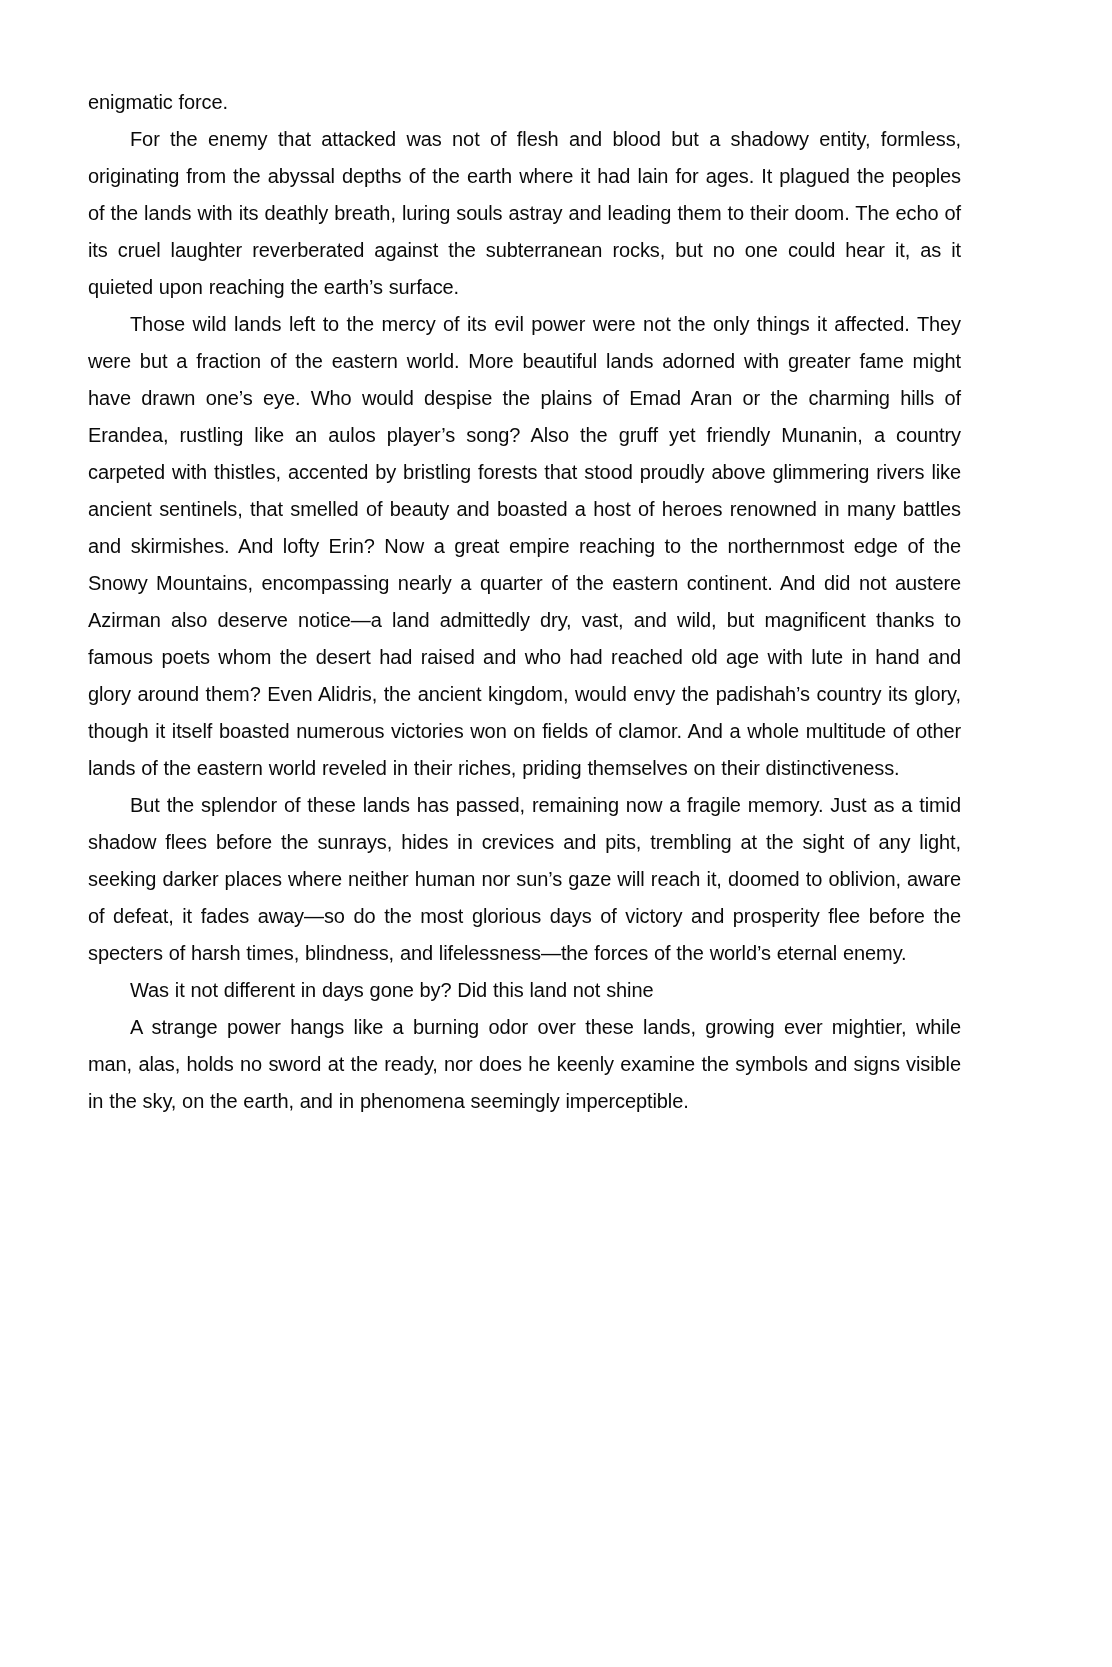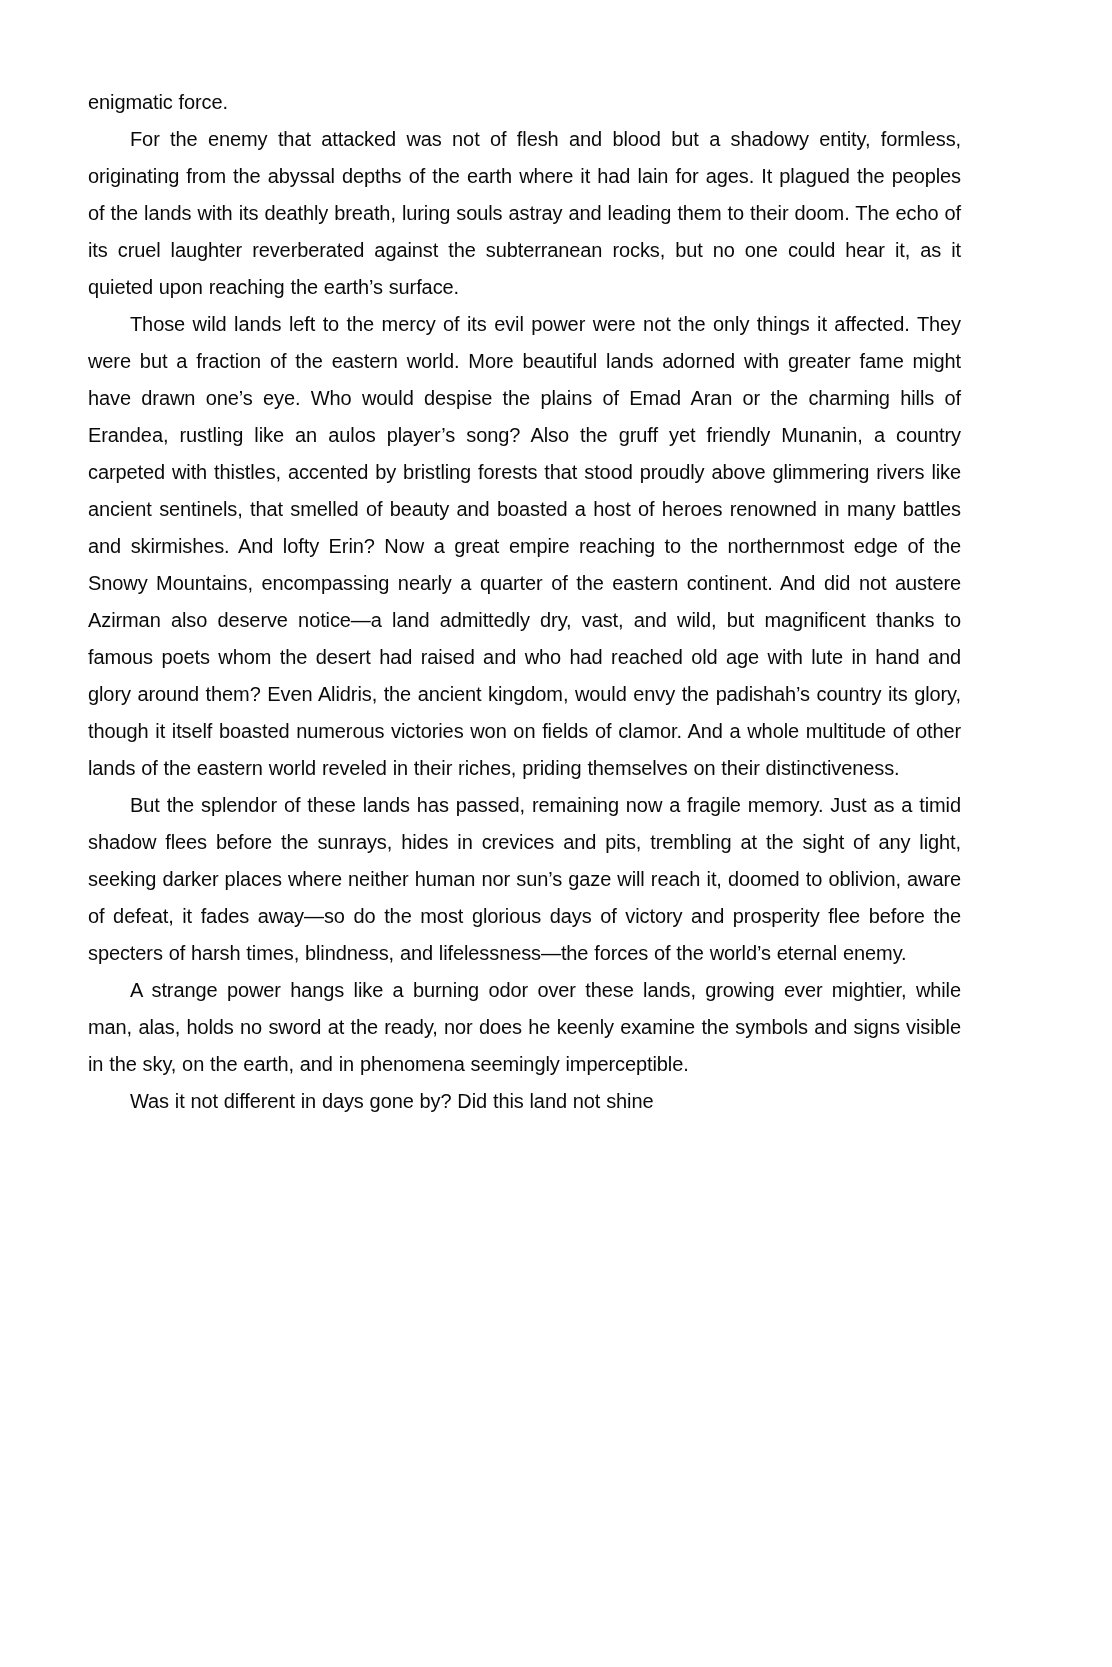--- a/index.html
+++ b/index.html
@@ -39,16 +39,16 @@
 </style>
 </head>
 <body>
 
 <div class="page">
   <div class="textblock" id="textblock">
       <p class="">enigmatic force.</p>
       <p class="indent">For the enemy that attacked was not of flesh and blood but a shadowy entity, formless, originating from the abyssal depths of the earth where it had lain for ages. It plagued the peoples of the lands with its deathly breath, luring souls astray and leading them to their doom. The echo of its cruel laughter reverberated against the subterranean rocks, but no one could hear it, as it quieted upon reaching the earth’s surface.</p>
       <p class="indent">Those wild lands left to the mercy of its evil power were not the only things it affected. They were but a fraction of the eastern world. More beautiful lands adorned with greater fame might have drawn one’s eye. Who would despise the plains of Emad Aran or the charming hills of Erandea, rustling like an aulos player’s song? Also the gruff yet friendly Munanin, a country carpeted with thistles, accented by bristling forests that stood proudly above glimmering rivers like ancient sentinels, that smelled of beauty and boasted a host of heroes renowned in many battles and skirmishes. And lofty Erin? Now a great empire reaching to the northernmost edge of the Snowy Mountains, encompassing nearly a quarter of the eastern continent. And did not austere Azirman also deserve notice—a land admittedly dry, vast, and wild, but magnificent thanks to famous poets whom the desert had raised and who had reached old age with lute in hand and glory around them? Even Alidris, the ancient kingdom, would envy the padishah’s country its glory, though it itself boasted numerous victories won on fields of clamor. And a whole multitude of other lands of the eastern world reveled in their riches, priding themselves on their distinctiveness.</p>
       <p class="indent">But the splendor of these lands has passed, remaining now a fragile memory. Just as a timid shadow flees before the sunrays, hides in crevices and pits, trembling at the sight of any light, seeking darker places where neither human nor sun’s gaze will reach it, doomed to oblivion, aware of defeat, it fades away—so do the most glorious days of victory and prosperity flee before the specters of harsh times, blindness, and lifelessness—the forces of the world’s eternal enemy.</p>
+      <p class="indent">Was it not different in days gone by? Did this land not shine</p>
       <p class="indent">A strange power hangs like a burning odor over these lands, growing ever mightier, while man, alas, holds no sword at the ready, nor does he keenly examine the symbols and signs visible in the sky, on the earth, and in phenomena seemingly imperceptible.</p>
-      <p class="indent">Was it not different in days gone by? Did this land not shine</p>
     </div>
 </div>
 
 </body></html>

